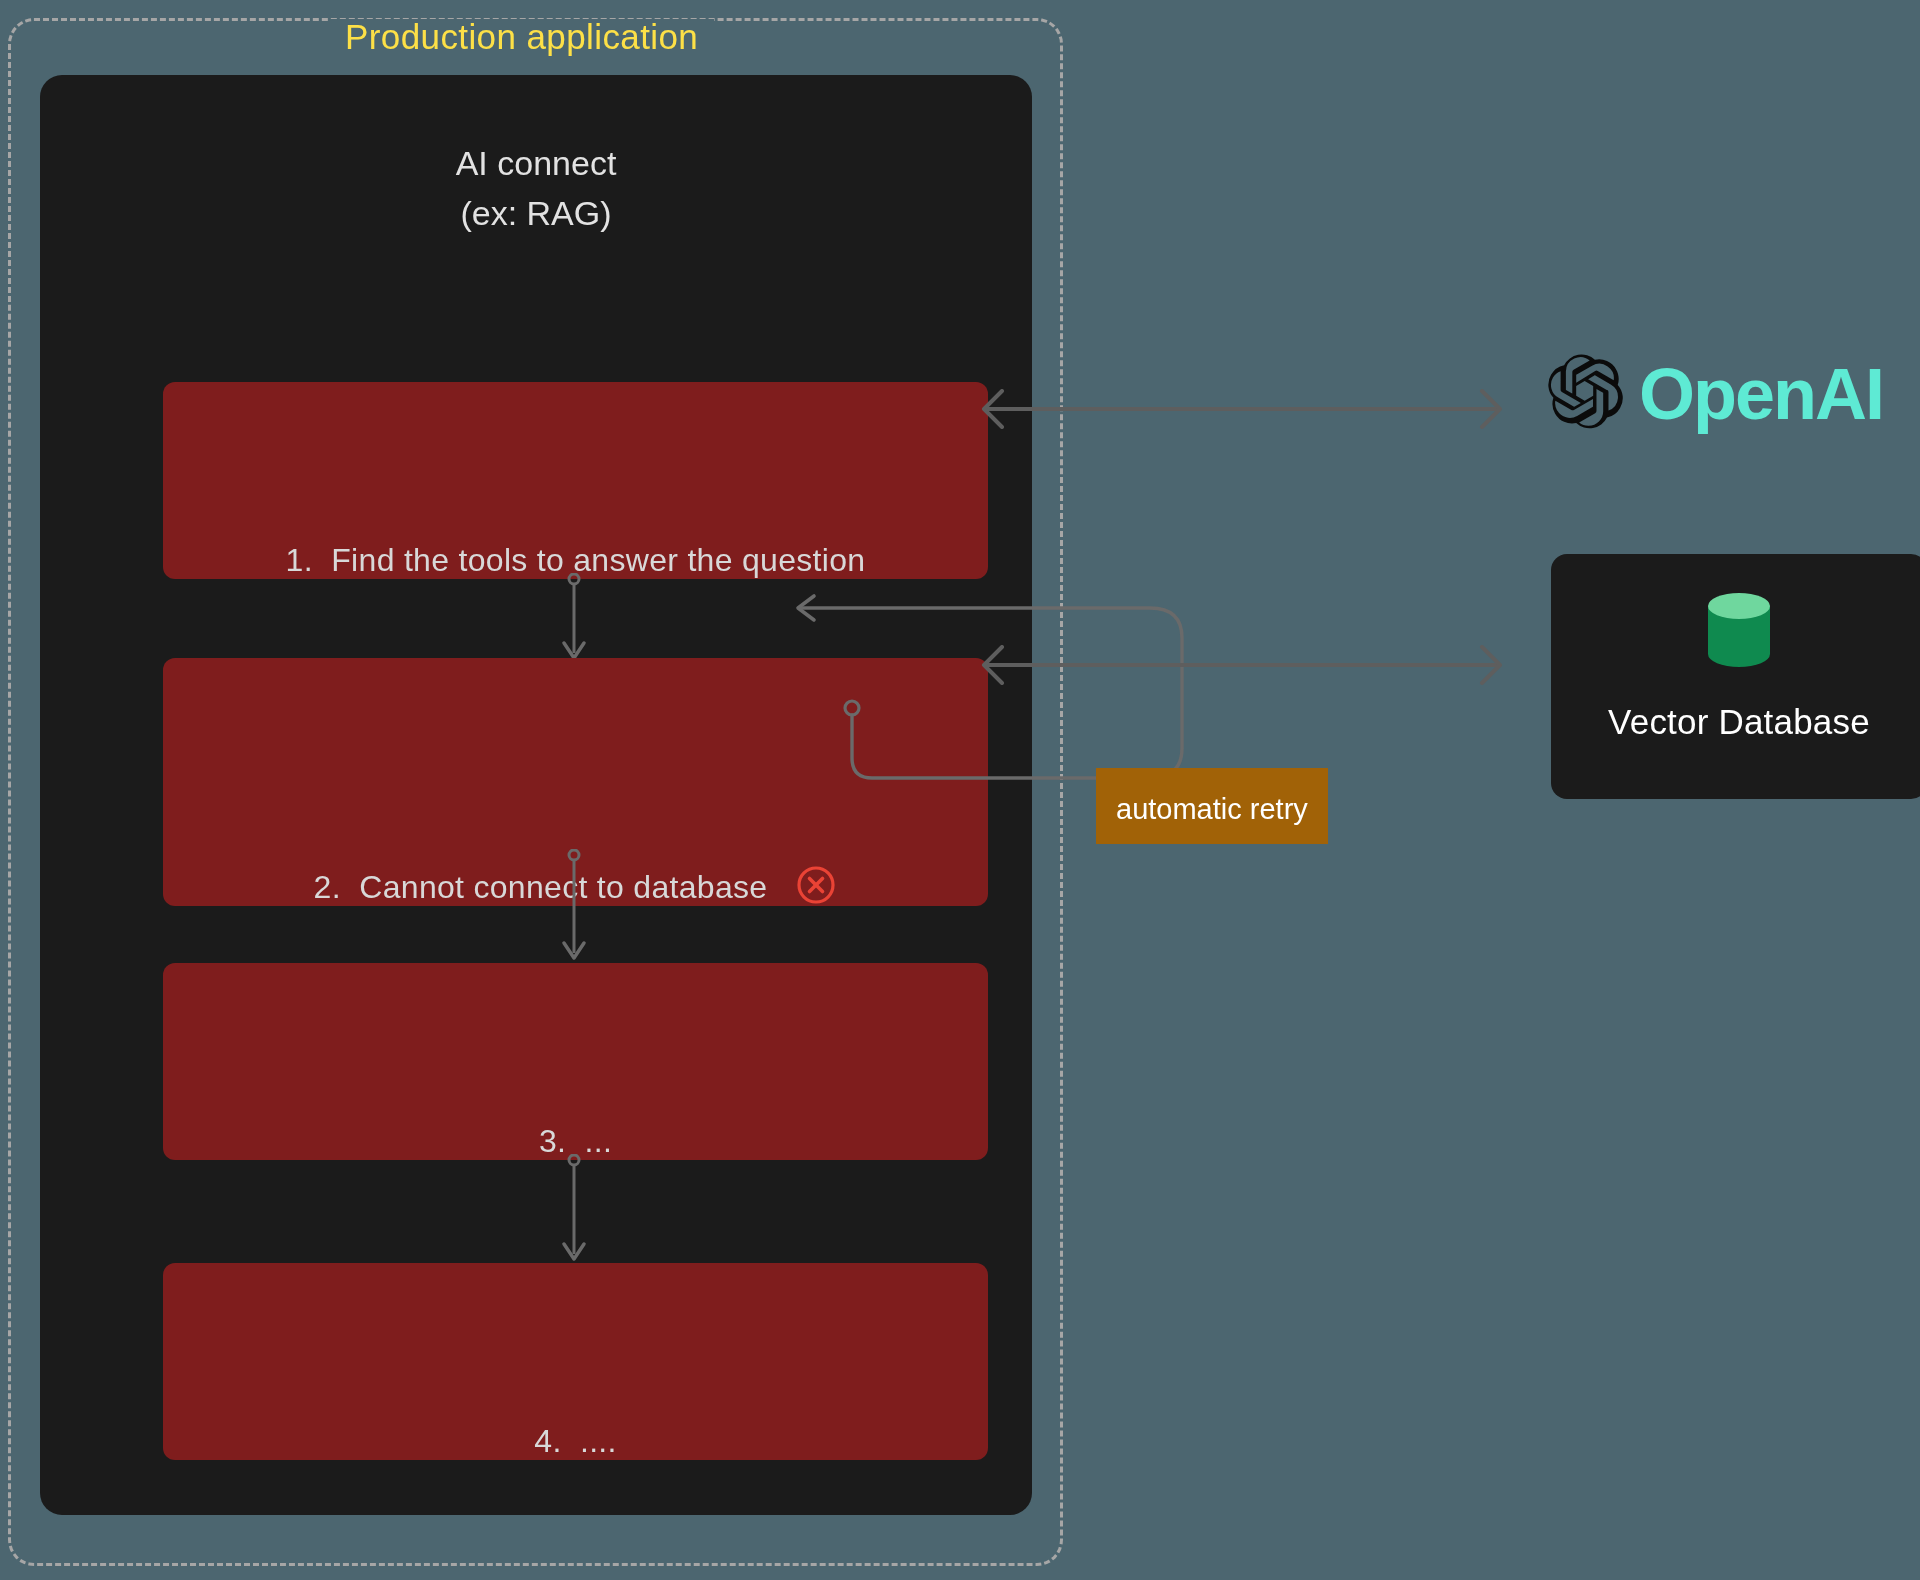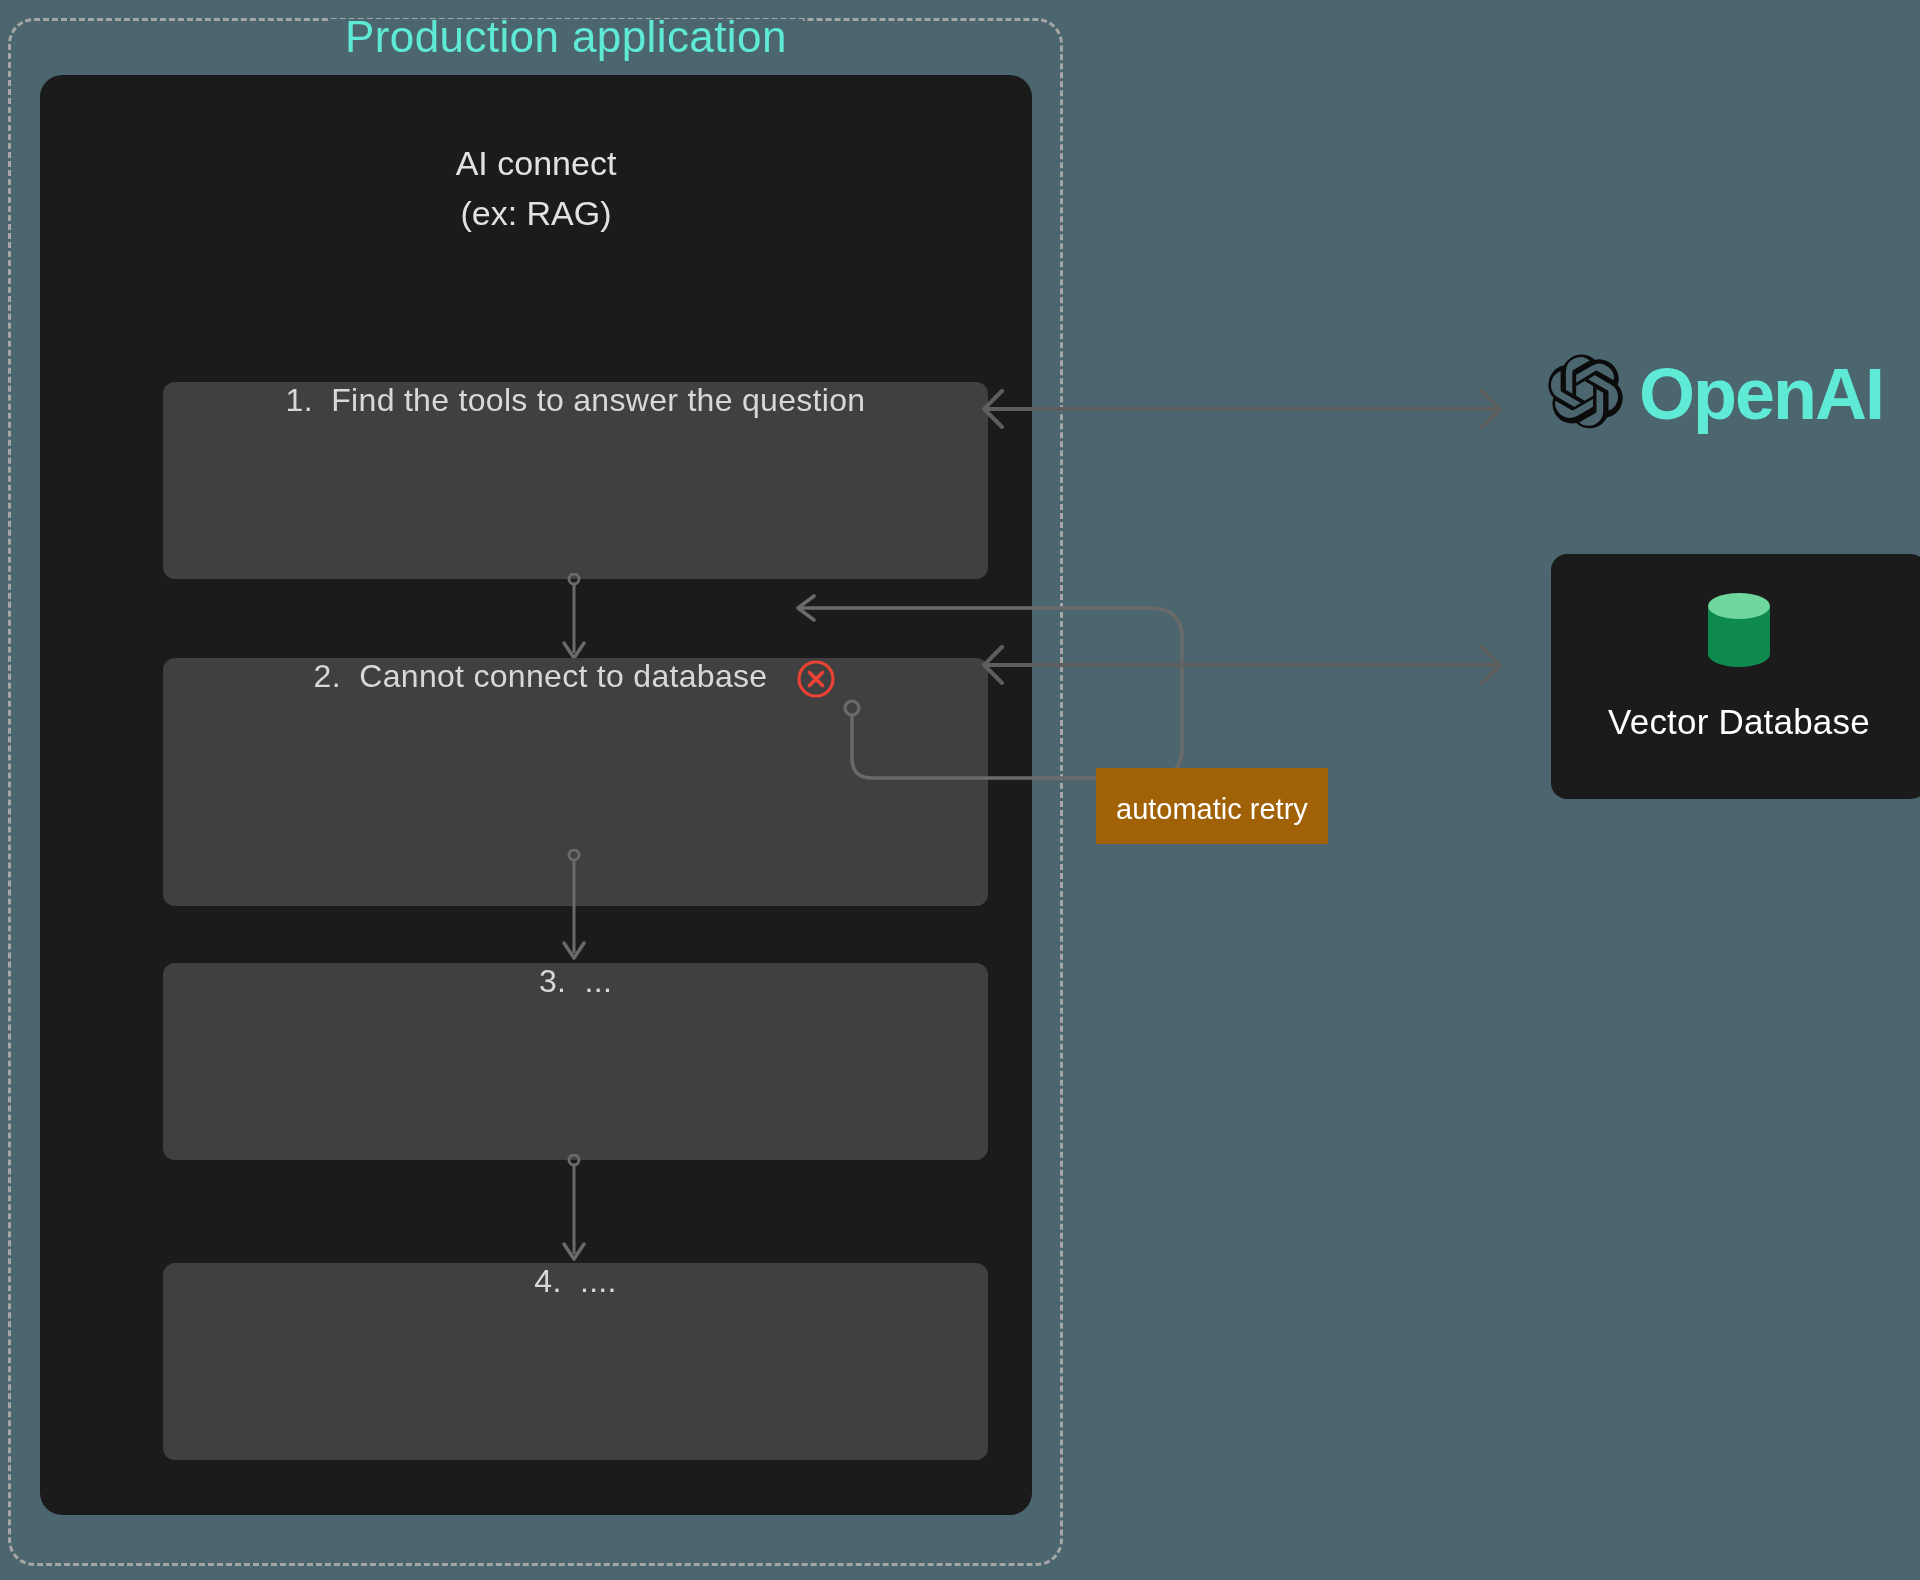--- a/index.html
+++ b/index.html
@@ -26,22 +26,22 @@
     border: 3px dashed #a6a6a6;
     border-radius: 26px;
     box-sizing: border-box;
   }
   #prod-title {
     position: absolute;
     left: 318px;
     top: -2px;
     padding: 0 16px;
     background: #4c6670;
-    color: #5eead4;
-    font-size: 44px;
+    color: #fde047;
+    font-size: 35px;
     line-height: 36px;
     letter-spacing: 0.4px;
     white-space: nowrap;
   }
 
   
   #workflow-panel {
     position: absolute;
     left: 40px;
     top: 75px;
@@ -60,24 +60,24 @@
     font-size: 34px;
     line-height: 50px;
     white-space: pre-line;
   }
 
   
   .step-box {
     position: absolute;
     left: 123px;
     width: 825px;
-    background: #404040;
+    background: #7f1d1d;
     border-radius: 12px;
     display: flex;
-    align-items: flex-start;
+    align-items: flex-end;
     justify-content: center;
   }
   #step-1 { top: 307px; height: 197px; }
   #step-2 { top: 583px; height: 248px; }
   #step-3 { top: 888px; height: 197px; }
   #step-4 { top: 1188px; height: 197px; }
 
   .step-label {
     color: #d8d8d8;
     font-size: 32px;

